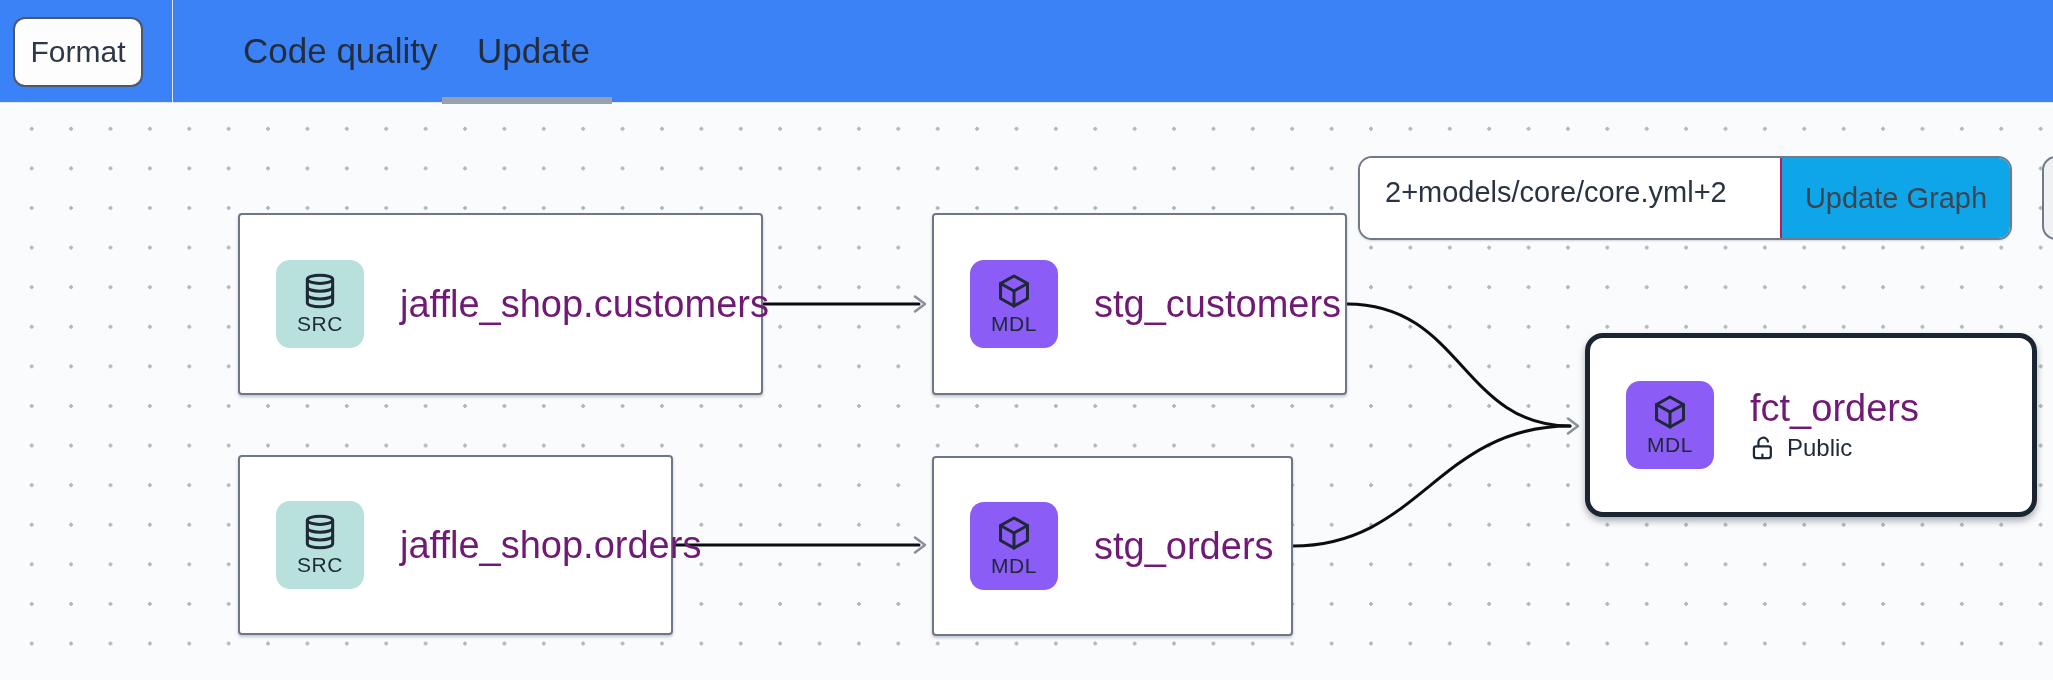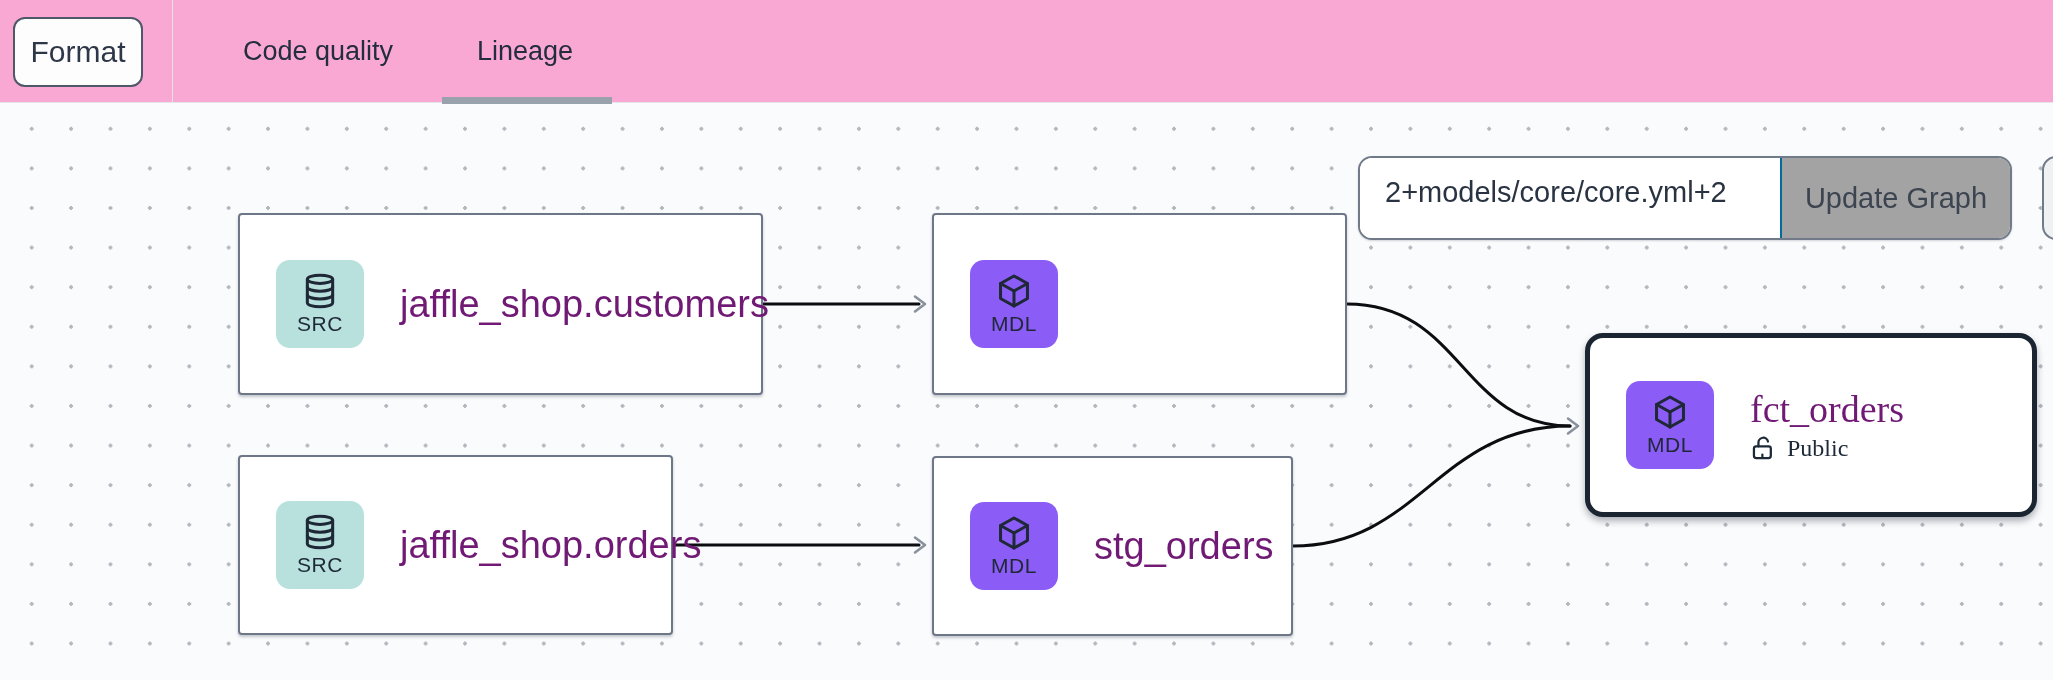--- a/index.html
+++ b/index.html
@@ -4,31 +4,31 @@
 <style>
   html,body{margin:0;padding:0;background:#e9eaec;}
   .screen{
     position:relative;width:2053px;height:680px;overflow:hidden;
     font-family:"Liberation Sans","DejaVu Sans",sans-serif;
     background:#fafbfc;
   }
   
   .header{
     position:absolute;left:0;top:0;width:100%;height:102px;
-    background:#f9a8d4;border-bottom:1px solid #e4e5e8;z-index:5;
+    background:#3b82f6;border-bottom:1px solid #e4e5e8;z-index:5;
   }
   .format-btn{
     position:absolute;left:13px;top:17px;width:130px;height:70px;
     background:#fdfdfd;border:2px solid #4f5868;border-radius:12px;
     font-size:30px;color:#2e3747;display:flex;align-items:center;justify-content:center;
     box-sizing:border-box;cursor:pointer;
   }
   .header-divider{position:absolute;left:172px;top:0;width:1px;height:102px;background:#e1e2e5;}
   .tab{position:absolute;top:0;height:102px;display:flex;align-items:center;
-    font-size:27px;color:#232d3d;cursor:pointer;}
+    font-size:35px;color:#232d3d;cursor:pointer;}
   .tab-code{left:243px;}
   .tab-lineage{left:477px;}
   .tab-underline{position:absolute;left:442px;bottom:-2px;width:170px;height:7px;background:#99a1ad;}
   
   .canvas{
     position:absolute;left:0;top:102px;width:2053px;height:578px;
     background-color:#fafbfc;
     background-image:radial-gradient(circle,#b3b8bf 1.6px,transparent 1.7px);
     background-size:39.4px 39.6px;background-position:12px 7px;
   }
@@ -42,38 +42,38 @@
   .node.selected{border:5px solid #1b2431;border-radius:18px;box-shadow:0 4px 7px rgba(25,35,55,0.35);}
   .badge{
     width:88px;height:88px;border-radius:14px;margin-left:36px;flex:0 0 auto;
     display:flex;flex-direction:column;align-items:center;justify-content:center;
   }
   .badge.src{background:#b8e1de;}
   .badge.mdl{background:#8b5cf6;}
   .badge svg{display:block;}
   .badge-label{font-size:21px;color:#1e2836;margin-top:2px;letter-spacing:0.5px;}
   .node-title{font-size:38px;color:#701a75;margin-left:36px;white-space:nowrap;}
-  .node-text-col{margin-left:36px;display:flex;flex-direction:column;justify-content:flex-start;font-family:Liberation Serif, serif;}
+  .node-text-col{margin-left:36px;display:flex;flex-direction:column;justify-content:flex-start;}
   .node-text-col .node-title{margin-left:0;line-height:40px;}
   .access-row{display:flex;align-items:center;margin-top:6px;}
   .access-row svg{display:block;}
   .access-label{font-size:24px;color:#1d2937;margin-left:10px;}
   
   .selector-group{
     position:absolute;left:1358px;top:156px;width:654px;height:84px;z-index:3;
     border:2px solid #717a89;border-radius:14px;box-sizing:border-box;display:flex;
     overflow:hidden;background:#ffffff;box-shadow:0 1px 2px rgba(90,100,120,0.25);
   }
   .selector-input{
     width:420px;height:100%;border:none;outline:none;background:#ffffff;
     font-family:"Liberation Sans","DejaVu Sans",sans-serif;
     font-size:29px;color:#2a3342;padding:0 0 12px 25px;box-sizing:border-box;
   }
   .update-btn{
-    flex:1;border:none;border-left:2px solid #0369a1;background:#a3a3a3;
+    flex:1;border:none;border-left:2px solid #be185d;background:#0ea5e9;
     font-family:"Liberation Sans","DejaVu Sans",sans-serif;
     font-size:29px;color:#3c4450;cursor:pointer;
   }
   .clipped-btn{
     position:absolute;left:2042px;top:156px;width:40px;height:84px;z-index:3;
     border:2px solid #717a89;border-radius:14px;background:#f0f1f3;box-sizing:border-box;
     cursor:pointer;
   }
 </style>
 </head>
@@ -94,21 +94,21 @@
       <path d="M 915 296.5 L 925 304 L 915 311.5"></path>
       <path d="M 915 537.5 L 925 545 L 915 552.5"></path>
       <path d="M 1568 418.5 L 1578 426 L 1568 433.5"></path>
     </g>
   </svg>
 
   <div class="header">
     <button class="format-btn">Format</button>
     <div class="header-divider"></div>
     <div class="tab tab-code">Code quality</div>
-    <div class="tab tab-lineage">Lineage</div>
+    <div class="tab tab-lineage">Update</div>
     <div class="tab-underline"></div>
   </div>
 
   <div class="node" style="left:238px;top:213px;width:525px;height:182px;">
     <div class="badge src">
       <svg width="38" height="38" viewBox="0 0 24 24" stroke="#1e2836" stroke-width="1.9" fill="none" stroke-linecap="round">
         <ellipse cx="12" cy="4.6" rx="8" ry="2.6"></ellipse>
         <path d="M4 4.6 v14.8 c0 1.45 3.58 2.6 8 2.6 s8-1.15 8-2.6 V4.6"></path>
         <path d="M4 9.5 c0 1.45 3.58 2.6 8 2.6 s8-1.15 8-2.6"></path>
         <path d="M4 14.4 c0 1.45 3.58 2.6 8 2.6 s8-1.15 8-2.6"></path>
@@ -120,20 +120,21 @@
 
   <div class="node" style="left:932px;top:213px;width:415px;height:182px;">
     <div class="badge mdl">
       <svg width="38" height="38" viewBox="0 0 24 24" stroke="#1e2836" stroke-width="1.9" fill="none" stroke-linecap="round" stroke-linejoin="round">
         <path d="M12 2.5 L20.5 7.25 V16.75 L12 21.5 L3.5 16.75 V7.25 Z"></path>
         <path d="M3.5 7.25 L12 12 L20.5 7.25"></path>
         <path d="M12 12 V21.5"></path>
       </svg>
       <div class="badge-label">MDL</div>
     </div>
+    <div class="node-title">stg_customers</div>
   </div>
 
   <div class="node" style="left:238px;top:455px;width:435px;height:180px;">
     <div class="badge src">
       <svg width="38" height="38" viewBox="0 0 24 24" stroke="#1e2836" stroke-width="1.9" fill="none" stroke-linecap="round">
         <ellipse cx="12" cy="4.6" rx="8" ry="2.6"></ellipse>
         <path d="M4 4.6 v14.8 c0 1.45 3.58 2.6 8 2.6 s8-1.15 8-2.6 V4.6"></path>
         <path d="M4 9.5 c0 1.45 3.58 2.6 8 2.6 s8-1.15 8-2.6"></path>
         <path d="M4 14.4 c0 1.45 3.58 2.6 8 2.6 s8-1.15 8-2.6"></path>
       </svg>

